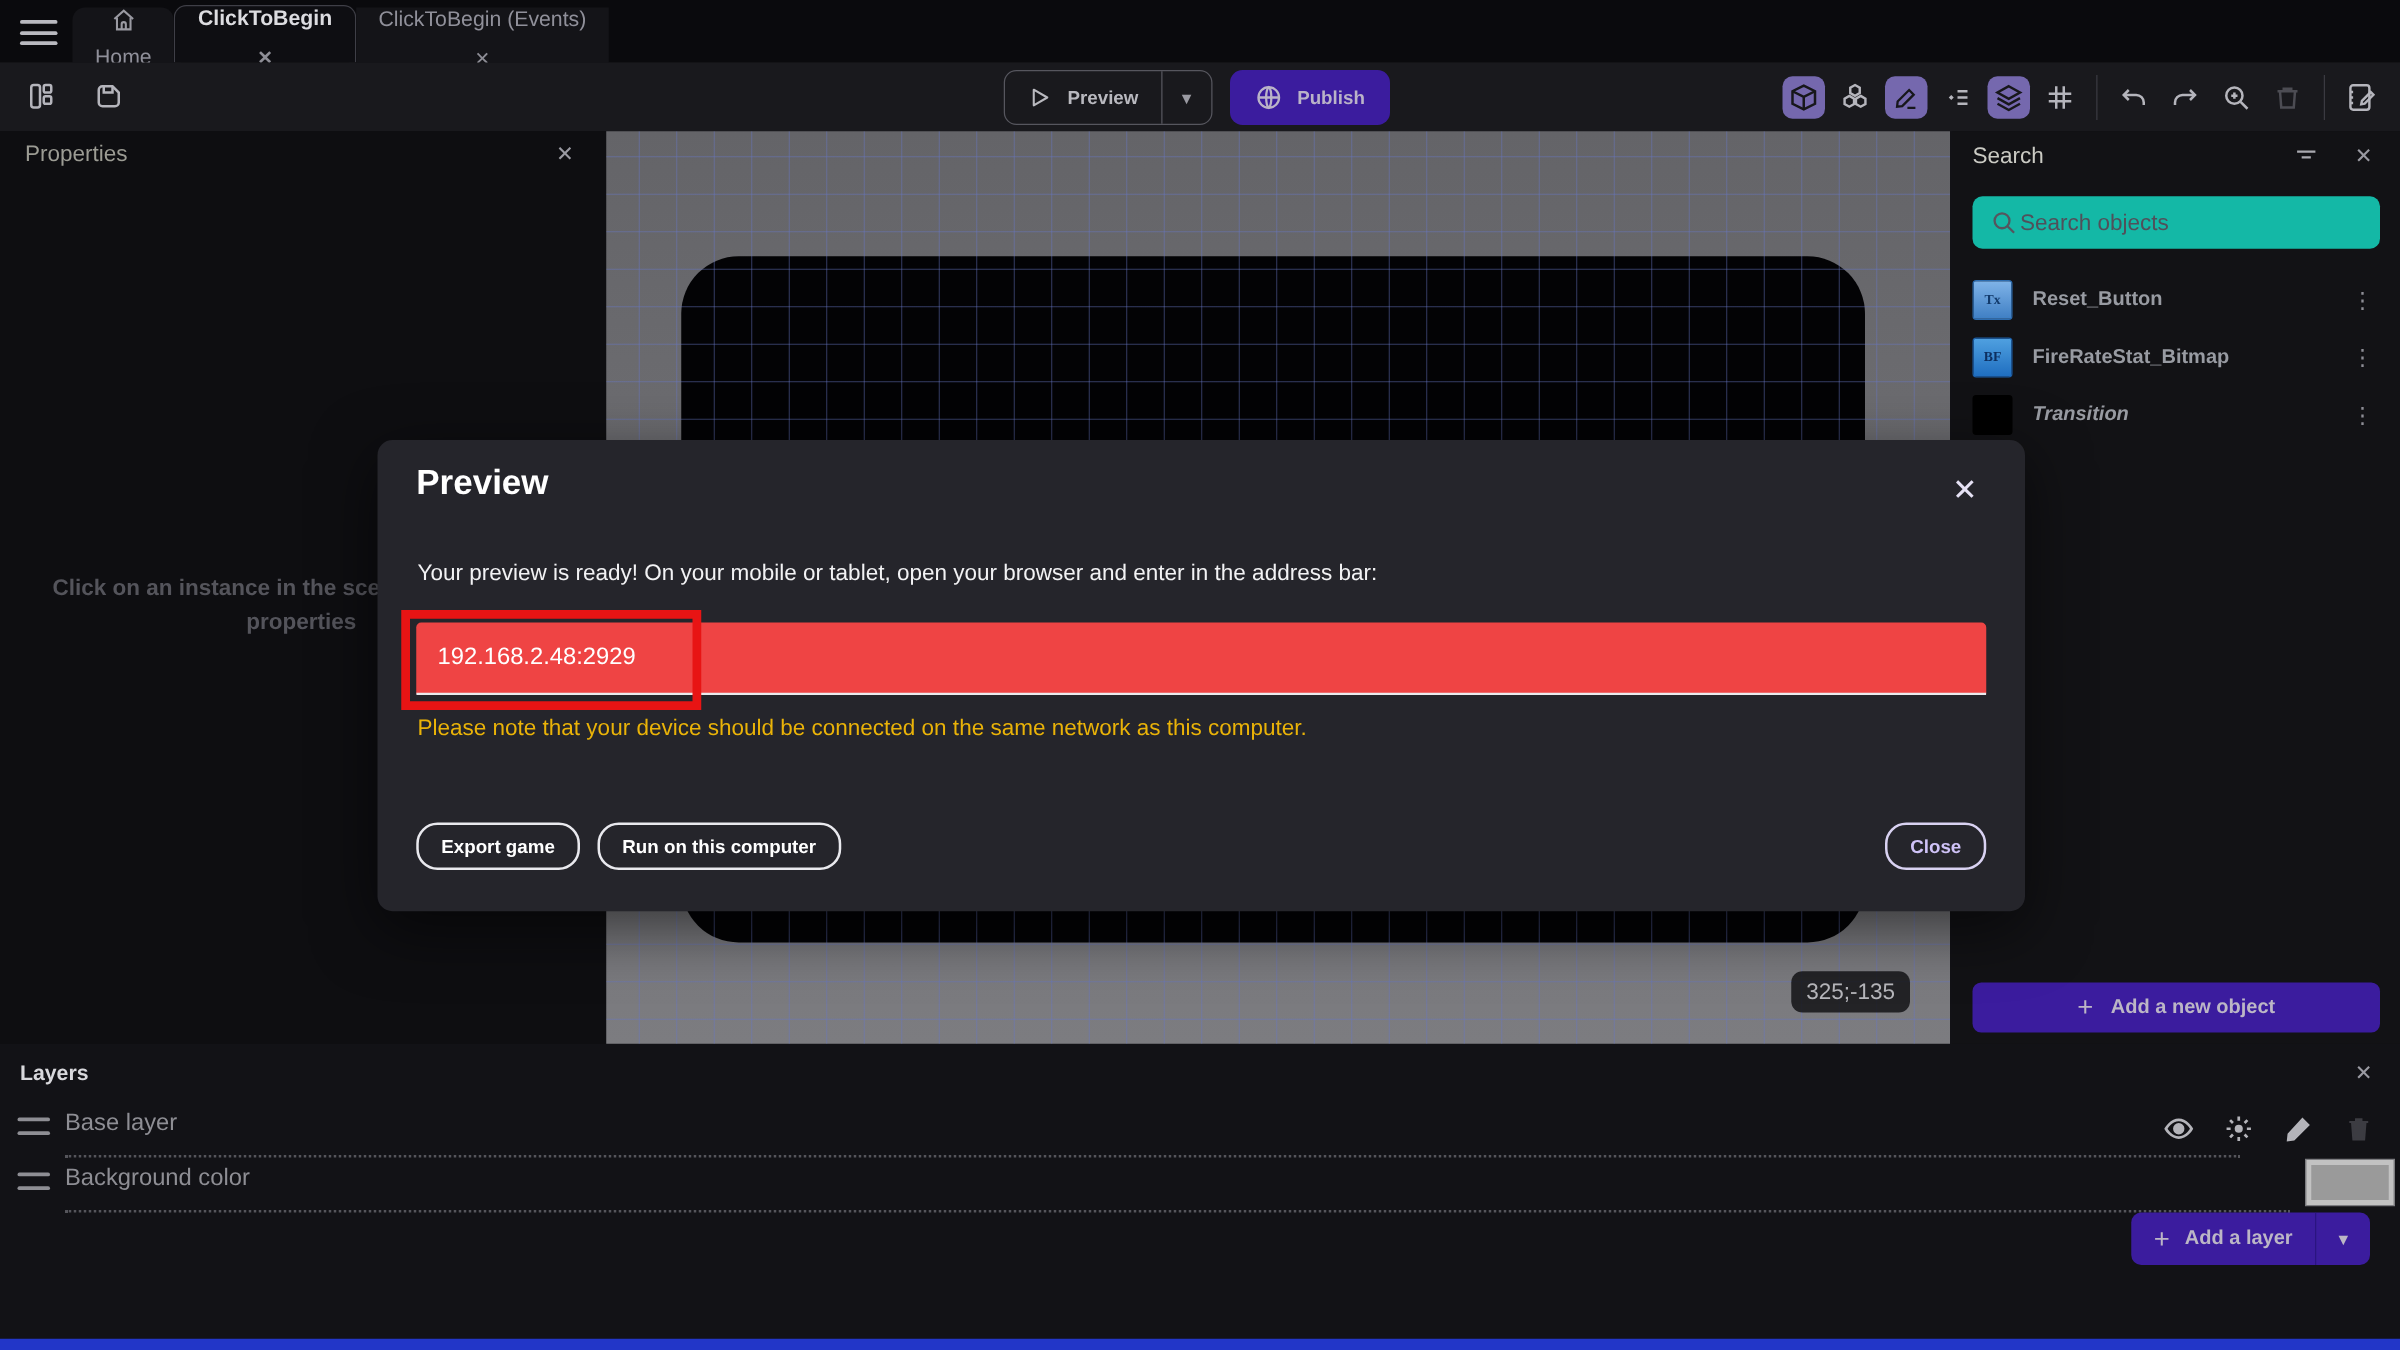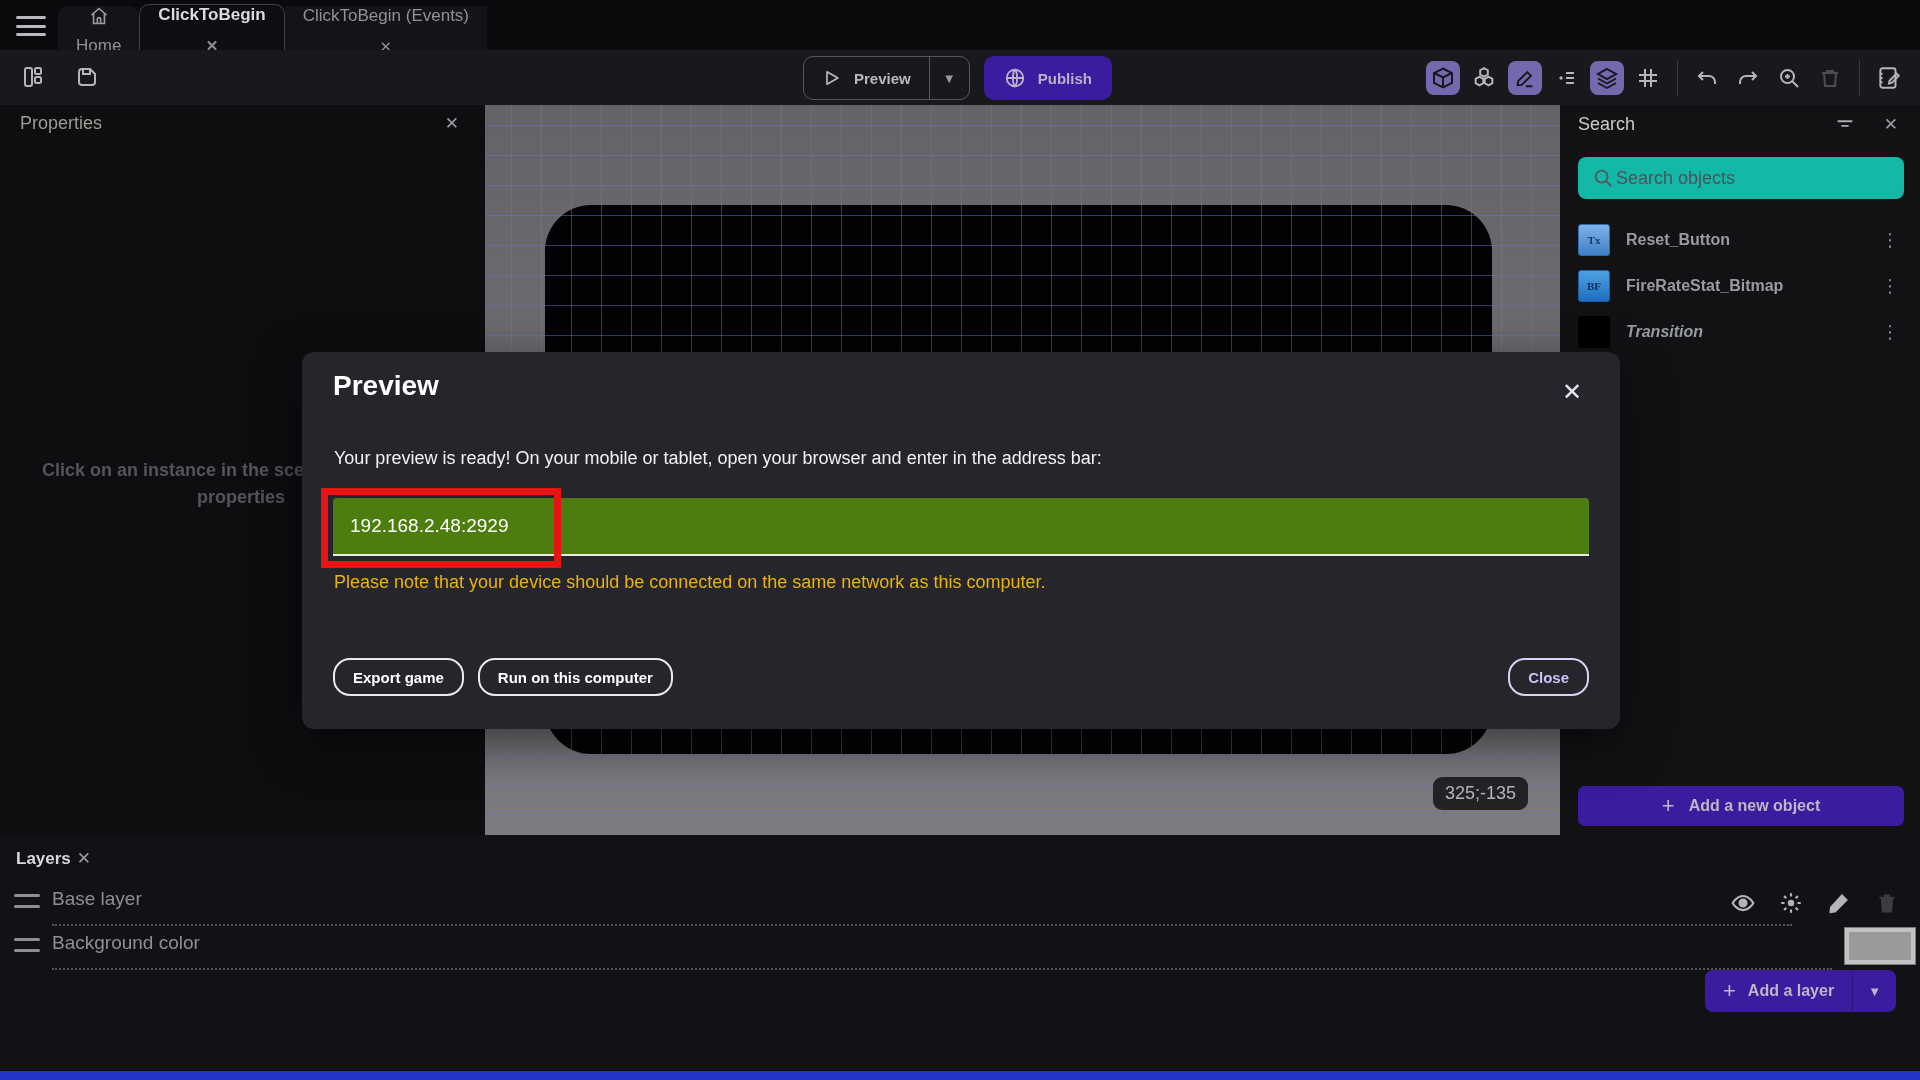--- a/index.html
+++ b/index.html
@@ -60,42 +60,42 @@
   .ic-bitmap{background:linear-gradient(#4fa0e0,#1f6ec0);color:#0d2f60;border:1px solid #1b5ea8;font-family:"Liberation Serif",serif;}
   .ic-black{background:#000;}
   .obj-name{flex:1;color:#989ba2;font-size:16px;font-weight:bold;}
   .obj-name.italic{font-style:italic;}
   .dots{color:#8d8d95;font-size:18px;letter-spacing:1px;cursor:pointer;padding:0 4px;}
   .add-object-btn{position:absolute;left:16px;right:16px;top:681px;height:40px;background:#3b1c9e;border-radius:7px;display:flex;align-items:center;justify-content:center;gap:14px;color:#bcb6c6;font-weight:bold;font-size:16px;cursor:pointer;}
   .plus{font-size:22px;font-weight:normal;line-height:1;}
 
   
   .layers{position:absolute;left:0;top:838px;width:1920px;height:242px;background:#121216;}
-  .layers-head{display:flex;align-items:center;padding:8px 16px 0 16px;}
+  .layers-head{display:flex;align-items:center;justify-content:space-between;padding:8px 16px 0 16px;}
   .layers-title{color:#d8d8dc;font-size:17px;font-weight:bold;}
   .layer-row{position:absolute;left:0;width:1920px;height:44px;}
   .layer-row .drag{position:absolute;left:14px;top:12px;width:26px;height:14px;display:flex;flex-direction:column;justify-content:space-between;cursor:grab;}
   .layer-row .drag span{height:3px;background:#8e8e94;border-radius:2px;}
   .layer-name{position:absolute;left:52px;top:6px;font-size:19px;color:#8e8e94;}
   .row-line{position:absolute;left:52px;bottom:0;border-bottom:2px dotted #55555b;}
   .row1{top:44px;} .row1 .row-line{width:1740px;}
   .row2{top:88px;} .row2 .row-line{width:1780px;}
   .row-icons{position:absolute;right:18px;top:6px;display:flex;gap:18px;align-items:center;}
   .swatch{position:absolute;right:5px;top:2px;width:70px;height:36px;background:#9a9a9a;border:4px solid #c2c2c2;outline:1px solid #7c7c80;}
   .add-layer-btn{position:absolute;left:1705px;top:132px;height:42px;display:flex;border-radius:8px;overflow:hidden;background:#3b1c9e;color:#bcb6c6;font-weight:bold;font-size:16px;cursor:pointer;}
   .add-layer-main{display:flex;align-items:center;gap:12px;padding:0 18px;}
   .add-layer-caret{width:44px;display:flex;align-items:center;justify-content:center;border-left:1px solid #2a1480;font-size:13px;}
   .bottom-strip{position:absolute;left:0;top:1071px;width:1920px;height:9px;background:#2236c8;}
 
   
   .modal{position:absolute;left:302px;top:352px;width:1318px;height:377px;background:#25252b;border-radius:12px;box-shadow:0 14px 50px rgba(0,0,0,.55);z-index:20;}
   .modal-title{position:absolute;left:31px;top:18px;color:#fff;font-size:28px;font-weight:bold;}
   .modal-close{position:absolute;right:30px;top:22px;color:#e6e2f5;font-size:24px;cursor:pointer;padding:4px 8px;}
   .modal-msg{position:absolute;left:32px;top:96px;color:#f2f2f4;font-size:18px;}
-  .addr-field{position:absolute;left:31px;top:146px;width:1256px;height:58px;background:#4d7c0f;border-bottom:2px solid #ebebee;border-top-left-radius:4px;border-top-right-radius:4px;display:flex;align-items:center;padding:0 17px;cursor:text;}
+  .addr-field{position:absolute;left:31px;top:146px;width:1256px;height:58px;background:#ef4444;border-bottom:2px solid #ebebee;border-top-left-radius:4px;border-top-right-radius:4px;display:flex;align-items:center;padding:0 17px;cursor:text;}
   .addr-text{color:#fff;font-size:19px;}
   .annotation{position:absolute;left:-12px;top:-10px;width:240px;height:80px;border:7px solid #e81414;z-index:5;pointer-events:none;}
   .modal-note{position:absolute;left:32px;top:220px;color:#eab308;font-size:18px;}
   .modal-actions{position:absolute;left:31px;right:31px;top:306px;display:flex;gap:14px;}
   .o-btn{height:38px;border:2px solid #e9e9ee;border-radius:17px;display:flex;align-items:center;justify-content:center;padding:0 18px;color:#fff;font-weight:bold;font-size:15px;cursor:pointer;background:transparent;}
   .o-btn.close-btn{margin-left:auto;border-color:#d9d2f2;color:#cfc2f7;}
 
   svg{display:block;}
 </style>
 </head>

